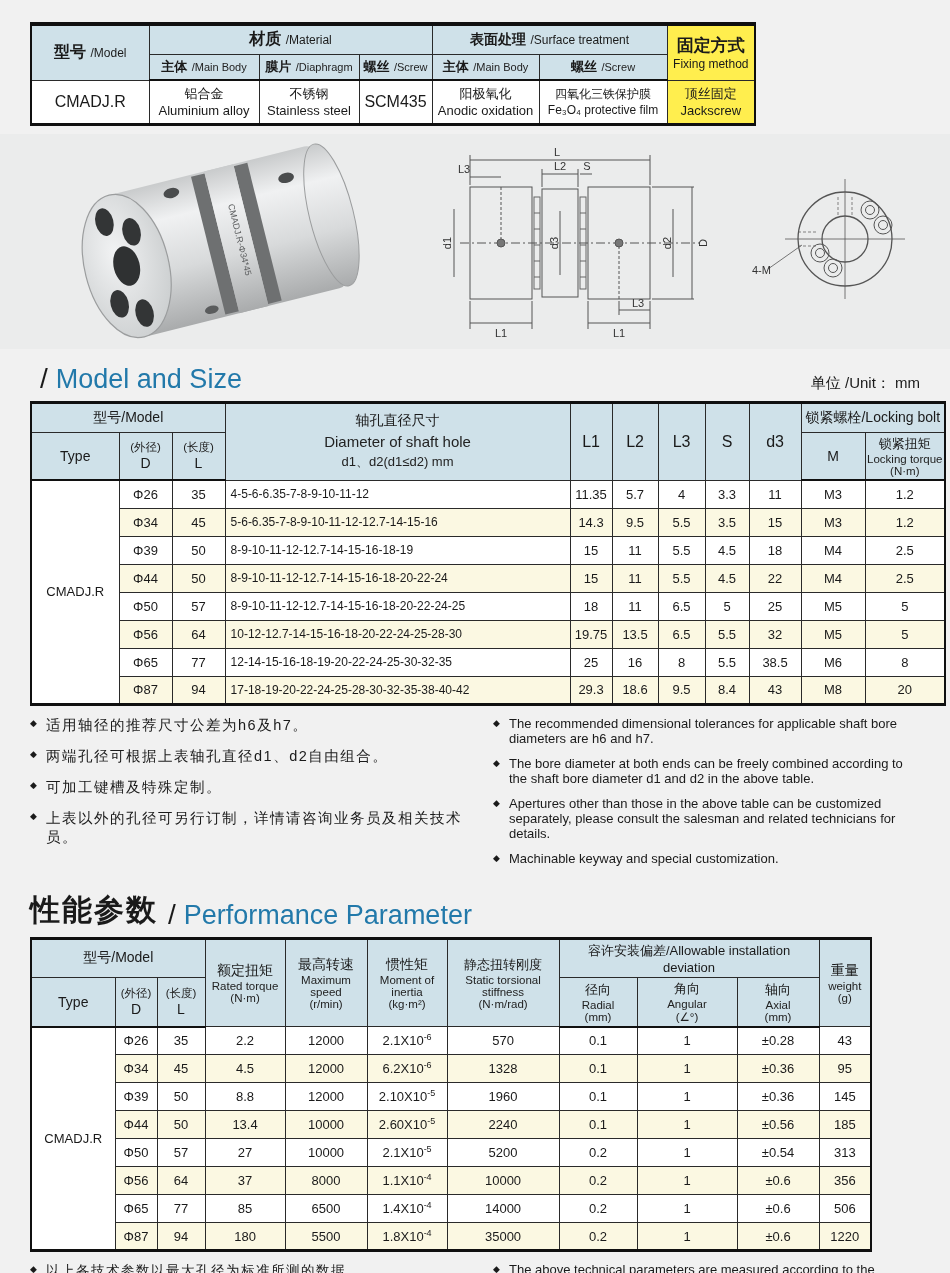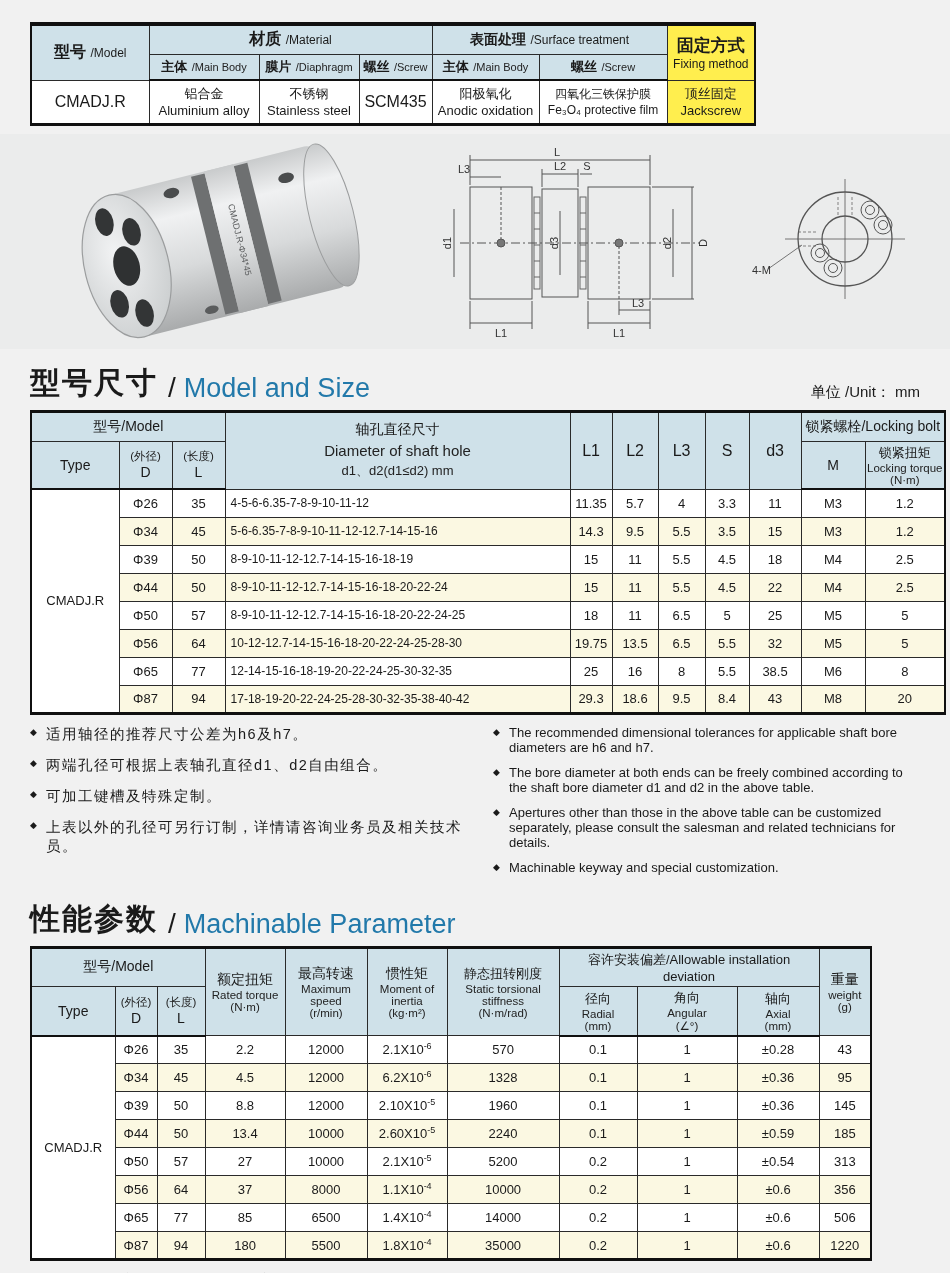--- a/index.html
+++ b/index.html
@@ -272,21 +272,20 @@
         <circle cx="103" cy="129" r="9"></circle>
           <circle cx="103" cy="129" r="4.5"></circle>
         <path d="M108 58 L108 78 M122 58 L122 78 M68 93 L88 93 M68 107 L88 107" stroke-dasharray="3 2" stroke-width="0.7"></path>
         <line x1="38" y1="130" x2="72" y2="106" stroke-width="0.8"></line>
       </g>
       <text x="22" y="135" font-size="11" fill="#333">4-M</text>
     </svg>
   </div>
 
   <div class="sec-head">
-    <span class="sec-title-cn">型号尺寸</span>
     <span class="sec-slash">/</span>
     <span class="sec-title-en">Model and Size</span>
     <span class="sec-unit">单位 /Unit： mm</span>
   </div>
 
   <table class="data-table size-table">
     <colgroup>
         <col style="width:88px">
         <col style="width:53px">
         <col style="width:53px">
@@ -448,21 +447,21 @@
         <li>The bore diameter at both ends can be freely combined according to the shaft bore diameter d1 and d2 in the above table.</li>
         <li>Apertures other than those in the above table can be customized separately, please consult the salesman and related technicians for details.</li>
         <li>Machinable keyway and special customization.</li>
       </ul>
     </div>
   </div>
 
   <div class="sec-head">
     <span class="sec-title-cn">性能参数</span>
     <span class="sec-slash">/</span>
-    <span class="sec-title-en">Machinable Parameter</span>
+    <span class="sec-title-en">Performance Parameter</span>
   </div>
 
   <table class="data-table perf-table">
     <colgroup>
         <col style="width:84px">
         <col style="width:42px">
         <col style="width:48px">
         <col style="width:80px">
       <col style="width:82px">
         <col style="width:80px">
@@ -569,21 +568,21 @@
         </tr>
         <tr class="alt">
           <td>Φ44</td>
           <td>50</td>
           <td>13.4</td>
           <td>10000</td>
           <td><span>2.60X10</span><sup>-5</sup></td>
           <td>2240</td>
           <td>0.1</td>
           <td>1</td>
-          <td>±0.59</td>
+          <td>±0.56</td>
           <td>185</td>
         </tr>
         <tr>
           <td>Φ50</td>
           <td>57</td>
           <td>27</td>
           <td>10000</td>
           <td><span>2.1X10</span><sup>-5</sup></td>
           <td>5200</td>
           <td>0.2</td>

